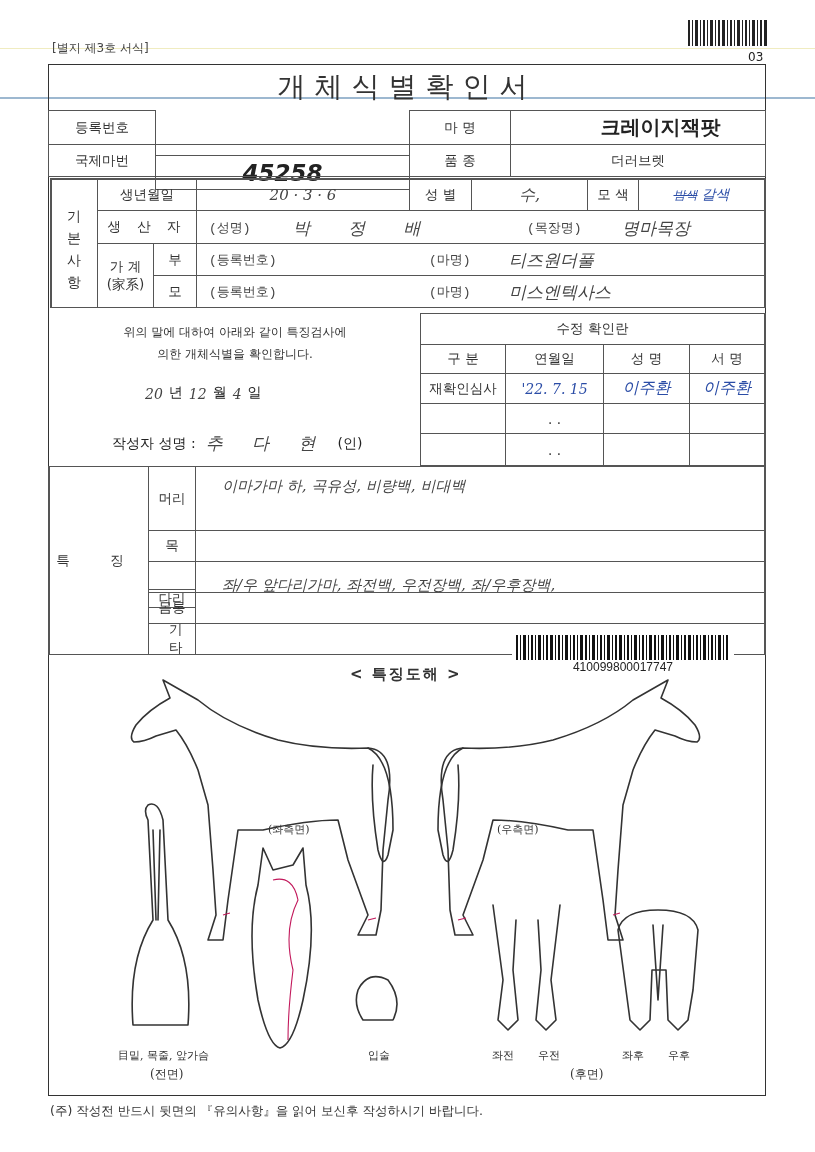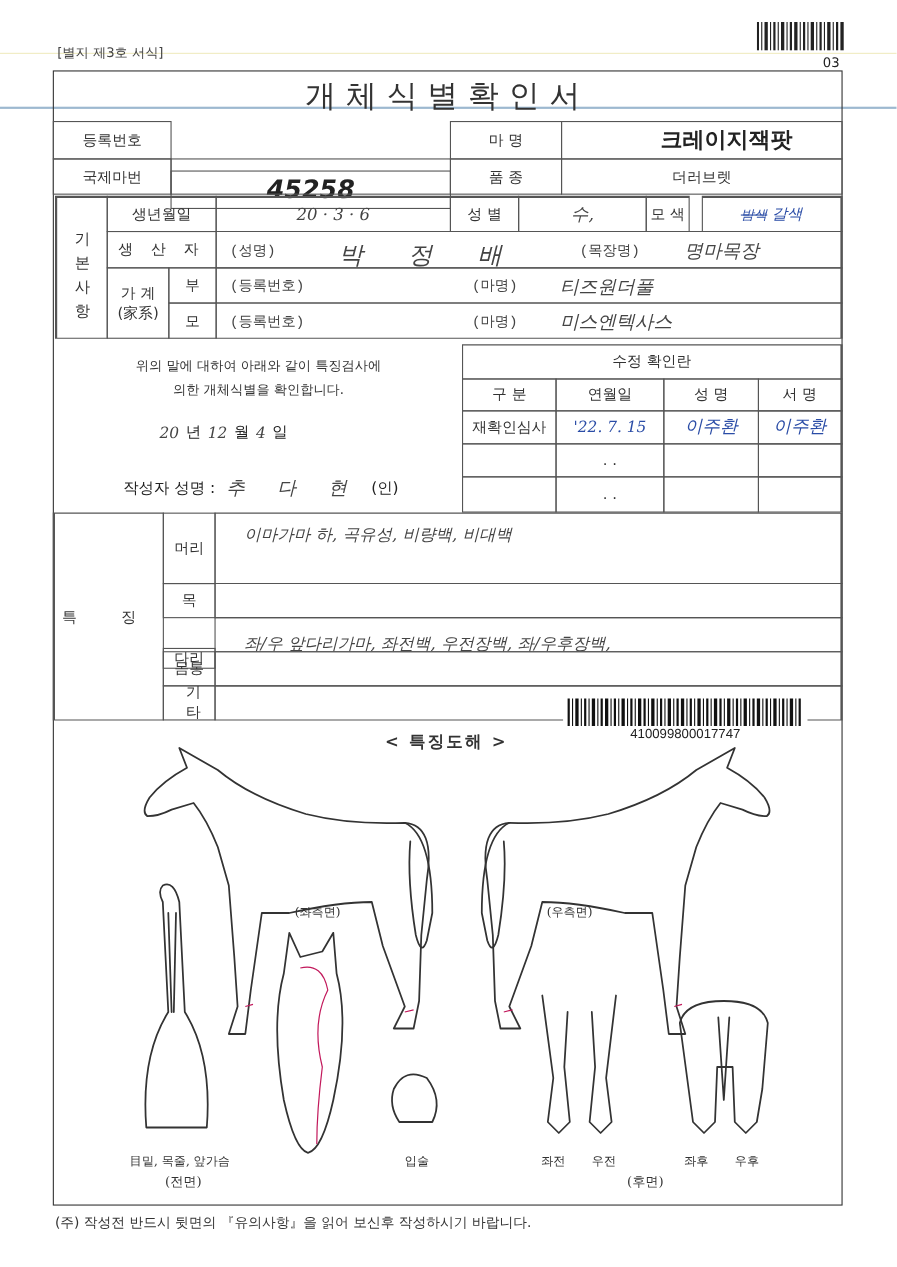--- a/index.html
+++ b/index.html
@@ -70,30 +70,30 @@
 <div class="cell" style="left:409px;top:144px;width:102px;height:33px;">품 종</div>
 <div class="cell" style="left:510px;top:144px;width:256px;height:33px;">더러브렛</div>
 
 <div class="cell" style="left:50px;top:178px;width:48px;height:130px;border-width:2px 1px 1px 2px;">
   <span class="vt" style="font-size:14px;">기본사항</span>
 </div>
 <div class="cell" style="left:97px;top:178px;width:100px;height:33px;border-top-width:2px;">생년월일</div>
 <div class="cell hand" style="left:196px;top:178px;width:214px;height:33px;border-top-width:2px;font-size:15px;">20 · 3 · 6</div>
 <div class="cell" style="left:409px;top:178px;width:63px;height:33px;border-top-width:2px;">성 별</div>
 <div class="cell hand" style="left:471px;top:178px;width:117px;height:33px;border-top-width:2px;font-size:16px;">수,</div>
-<div class="cell" style="left:587px;top:178px;width:40px;height:33px;border-top-width:2px;">모 색</div>
+<div class="cell" style="left:587px;top:178px;width:52px;height:33px;border-top-width:2px;">모 색</div>
 <div class="cell" style="left:638px;top:178px;width:128px;height:33px;border-top-width:2px;border-right-width:2px;gap:4px;">
   <span class="hand-blue" style="text-decoration:line-through;font-size:12px;">밤색</span>
   <span class="hand-blue" style="font-size:14px;">갈색</span>
 </div>
 
 <div class="cell" style="left:97px;top:210px;width:100px;height:34px;letter-spacing:6px;">생 산 자</div>
 <div class="cell" style="left:196px;top:210px;width:570px;height:34px;border-right-width:2px;justify-content:flex-start;">
   <span class="lbl" style="left:12px;top:8px;">(성명)</span>
-  <span class="lbl hand" style="left:111px;top:6px;font-size:22px;letter-spacing:14px;text-align:center;">박 정 배</span>
+  <span class="lbl hand" style="left:96px;top:6px;font-size:17px;letter-spacing:14px;text-align:center;">박 정 배</span>
   <span class="lbl" style="left:330px;top:8px;">(목장명)</span>
   <span class="lbl hand" style="left:425px;top:6px;font-size:17px;">명마목장</span>
 </div>
 
 <div class="cell" style="left:97px;top:243px;width:57px;height:65px;flex-direction:column;">
   <span>가 계</span>
   <span>(家系)</span>
 </div>
 <div class="cell" style="left:153px;top:243px;width:44px;height:33px;">부</div>
 <div class="cell" style="left:196px;top:243px;width:570px;height:33px;border-right-width:2px;">

